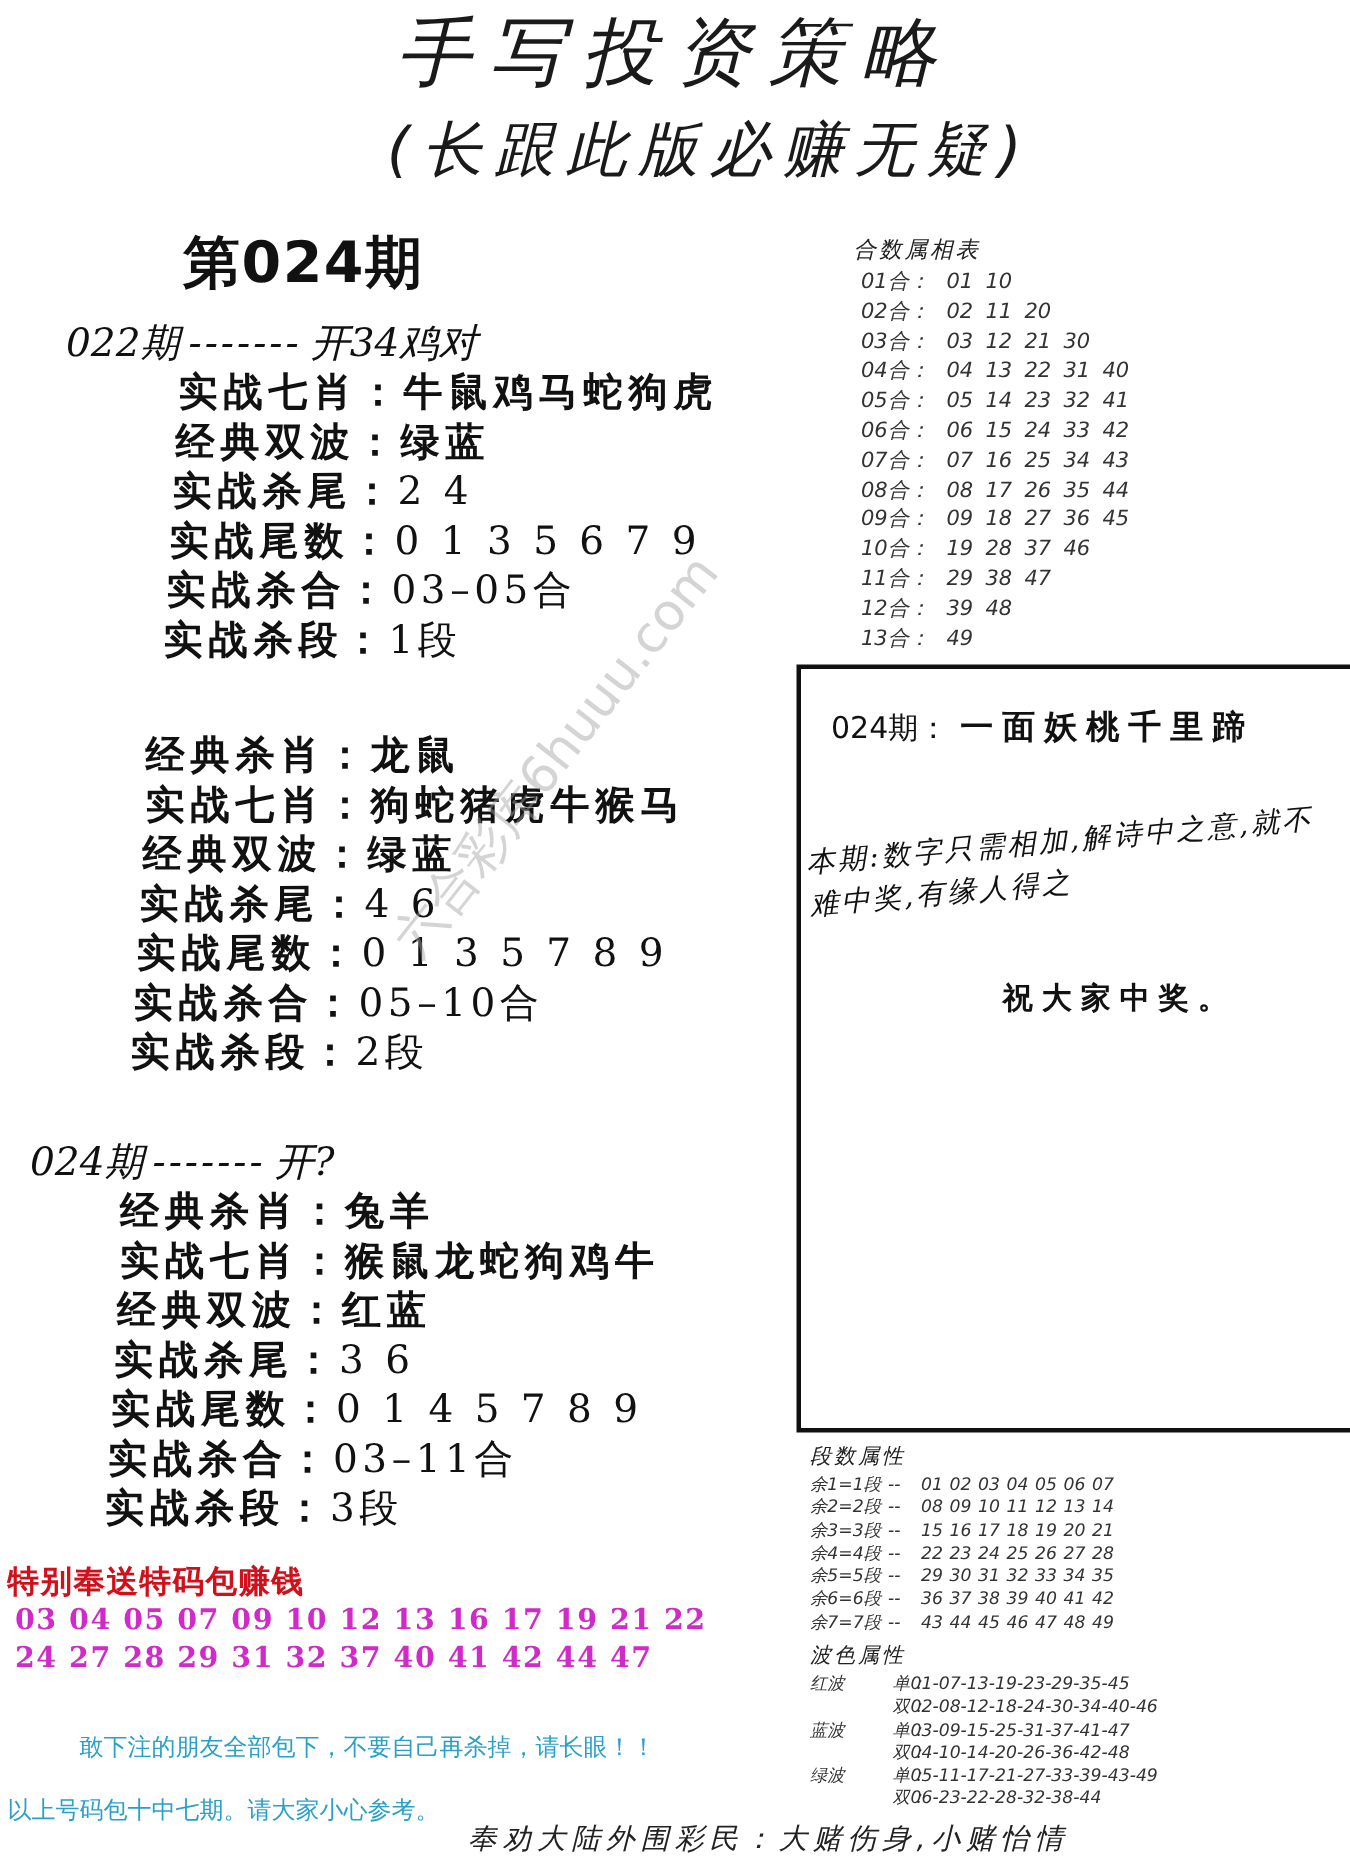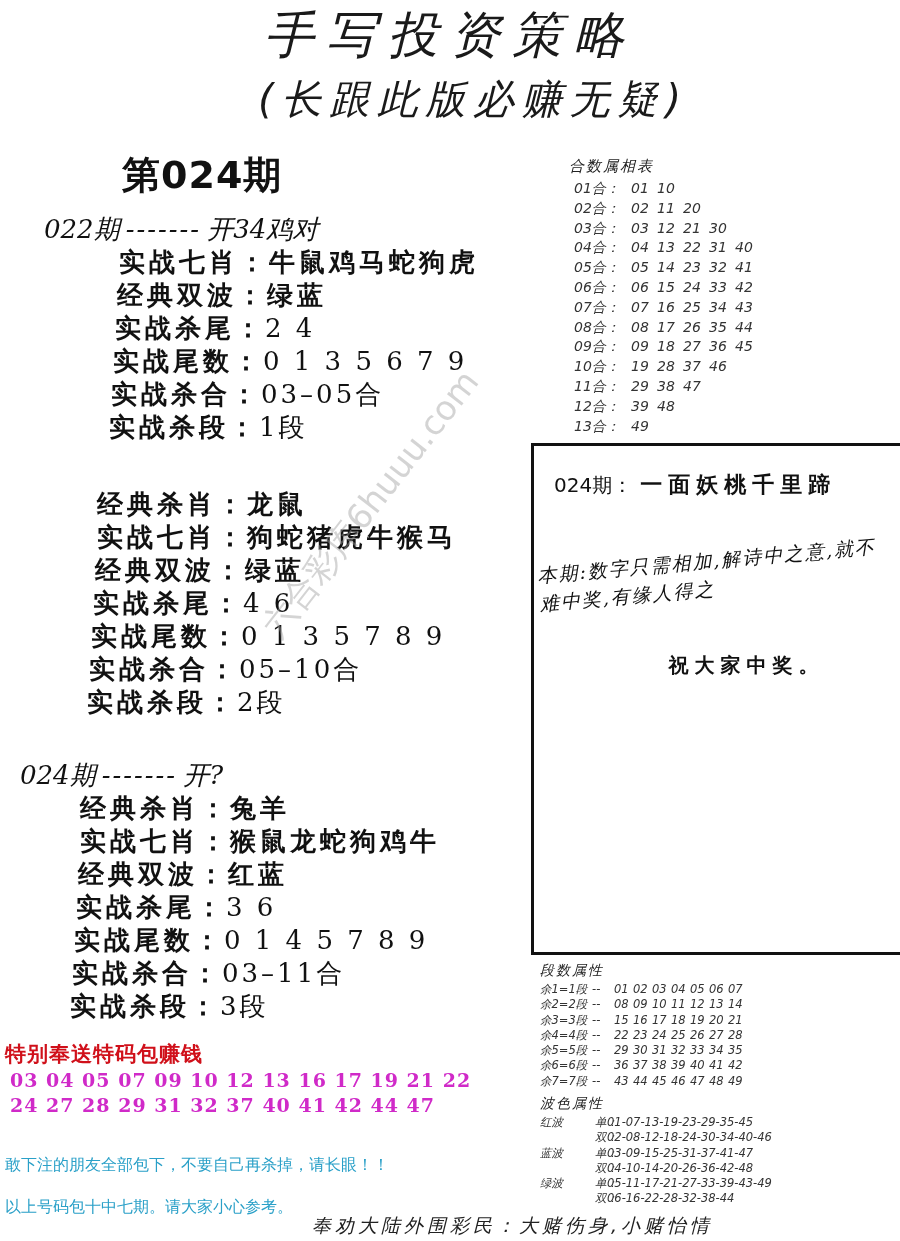--- a/index.html
+++ b/index.html
@@ -50,21 +50,21 @@
     .bs-row { font-size: 11.5px; font-style: italic; line-height: 15.3px; color: #333; white-space: nowrap; }
     .bs-row .lbl { display: inline-block; width: 55px; }
     .bs-row .kind { display: inline-block; width: 12px; }
 
     .promo-title { position: absolute; left: 5px; top: 1040px; font-size: 21px; color: #d0101a; font-weight: bold; letter-spacing: 1px; }
     .promo-nums { position: absolute; left: 10px; font-size: 19px; color: #d02ac8; font-weight: bold; letter-spacing: 1px; white-space: nowrap; }
     .promo-nums.l1 { top: 1069px; }
     .promo-nums.l2 { top: 1094px; }
     .promo-note { position: absolute; left: 5px; font-size: 16px; color: #2aa0c8; white-space: nowrap; font-family: "DejaVu Sans", sans-serif; }
     .promo-note.l1 { top: 1197px; }
-    .promo-note.l2 { top: 1155px; }
+    .promo-note.l2 { top: 1155px; margin-left: 48px; }
 
     .footer { position: absolute; left: 312px; top: 1213px; font-size: 19px; font-style: italic; letter-spacing: 4px; color: #222; white-space: nowrap; font-family: "DejaVu Sans", sans-serif; }
 
     .watermark { position: absolute; left: 270px; top: 610px; font-size: 34px; color: rgba(160,160,160,0.45);
       transform: rotate(-52deg); transform-origin: left center; white-space: nowrap; font-family: "DejaVu Sans", sans-serif; pointer-events: none; }
   </style>
 </head>
 <body>
 
 <div class="title">手写投资策略</div>
@@ -153,21 +153,21 @@
 </div>
 
 <div class="bs-table">
   <div class="bs-title">波色属性</div>
   <div id="bs-rows">
       <div class="bs-row"><span class="lbl">红波</span><span class="kind">单：</span><span class="nums">01-07-13-19-23-29-35-45</span></div>
       <div class="bs-row"><span class="lbl"></span><span class="kind">双：</span><span class="nums">02-08-12-18-24-30-34-40-46</span></div>
       <div class="bs-row"><span class="lbl">蓝波</span><span class="kind">单：</span><span class="nums">03-09-15-25-31-37-41-47</span></div>
       <div class="bs-row"><span class="lbl"></span><span class="kind">双：</span><span class="nums">04-10-14-20-26-36-42-48</span></div>
       <div class="bs-row"><span class="lbl">绿波</span><span class="kind">单：</span><span class="nums">05-11-17-21-27-33-39-43-49</span></div>
-      <div class="bs-row"><span class="lbl"></span><span class="kind">双：</span><span class="nums">06-16-22-28-32-38-44</span></div>
+      <div class="bs-row"><span class="lbl"></span><span class="kind">双：</span><span class="nums">06-23-22-28-32-38-44</span></div>
     </div>
 </div>
 
 <div class="promo-title">特别奉送特码包赚钱</div>
 <div class="promo-nums l1">03 04 05 07 09 10 12 13 16 17 19 21 22</div>
 <div class="promo-nums l2">24 27 28 29 31 32 37 40 41 42 44 47</div>
 <div class="promo-note l1">以上号码包十中七期。请大家小心参考。</div>
 <div class="promo-note l2">敢下注的朋友全部包下，不要自己再杀掉，请长眼！！</div>
 
 <div class="footer">奉劝大陆外围彩民：大赌伤身,小赌怡情</div>

